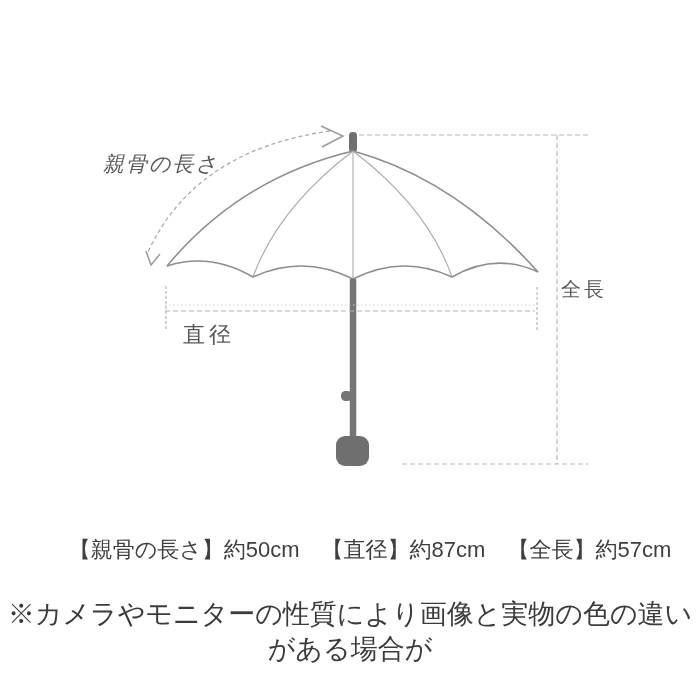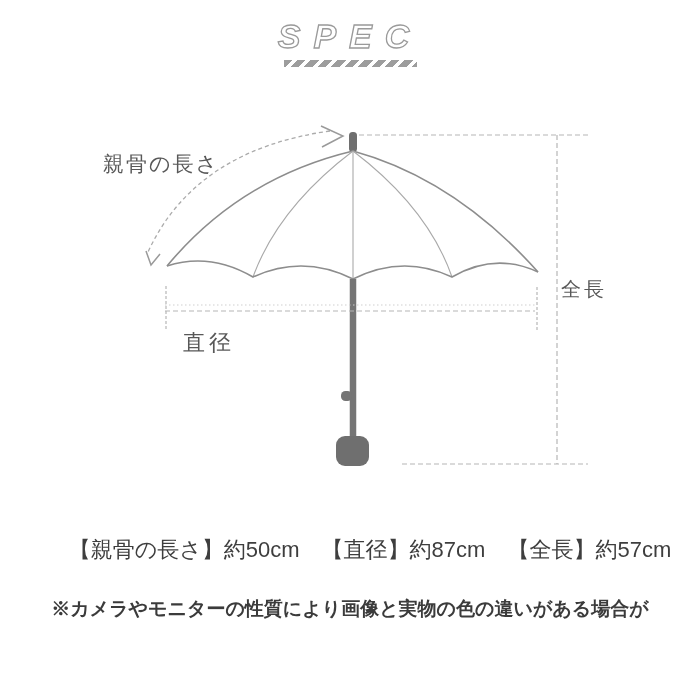--- a/index.html
+++ b/index.html
@@ -36,22 +36,22 @@
     margin: 2px auto 0 auto;
     background: repeating-linear-gradient(135deg, #9d9d9d 0 6px, #ffffff 6px 9.5px);
   }
   
   .diagram-svg { position: absolute; top: 0; left: 0; }
   .diagram-label {
     position: absolute;
     color: #585858;
     white-space: nowrap;
   }
-  .label-rib  { left: 103px; top: 150px; font-size: 21px; letter-spacing: 2px; }
-  .label-dia  { left: 183px; top: 328px; font-size: 22px; letter-spacing: 4px; }
+  .label-rib  { left: 103px; top: 150px; font-size: 21px; letter-spacing: 2px; font-style: italic; }
+  .label-dia  { left: 183px; top: 320px; font-size: 22px; letter-spacing: 4px; }
   .label-len  { left: 561px; top: 276px; font-size: 20px; letter-spacing: 3px; }
   
   .spec-summary {
     position: absolute;
     top: 535px;
     left: 0;
     width: 100%;
     text-align: center;
     font-size: 22px;
     color: #3e3e3e;
@@ -59,37 +59,30 @@
     margin-left: 20px;
   }
   .spec-item { display: inline-block; margin: 0 11px; }
   
   .disclaimer {
     position: absolute;
     top: 597px;
     left: 0;
     width: 100%;
     text-align: center;
-    font-size: 19px;
+    font-size: 27px;
     line-height: 1.3;
     color: #3b3b3b;
-    font-weight: bold;
   }
 </style>
 </head>
 <body>
 
 <div class="page">
 
-  <div class="header">
-    <svg class="title-svg" width="280" height="44" viewBox="0 0 280 44">
-      <text x="140" y="34" text-anchor="middle">SPEC</text>
-    </svg>
-    <div class="hatch-bar"></div>
-  </div>
 
   <svg class="diagram-svg" width="700" height="520" viewBox="0 0 700 520">
 
     <g>
       <path d="M330,131 Q195,150 148,252" fill="none" stroke="#ababab" stroke-width="1.3" stroke-dasharray="4 3"></path>
       <polyline points="321,126 343,136 322,147" fill="none" stroke="#9a9a9a" stroke-width="1.5"></polyline>
       <polyline points="146,251 151,265 160,254" fill="none" stroke="#9a9a9a" stroke-width="1.5"></polyline>
     </g>
 
     <g>

